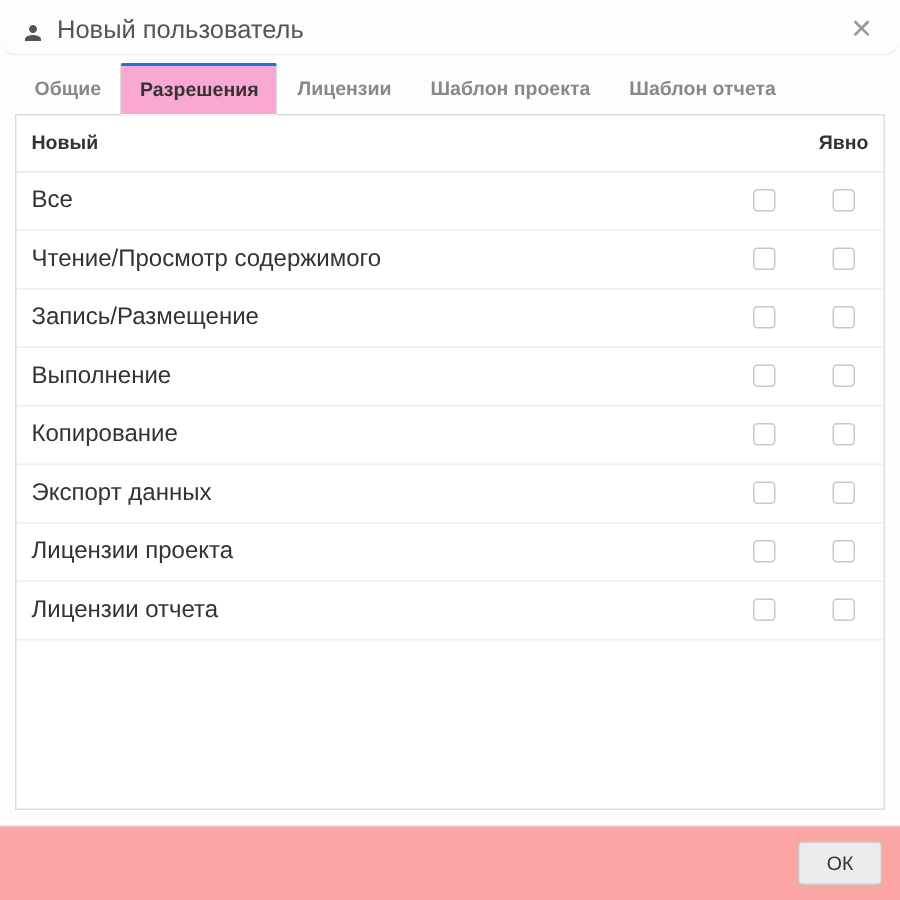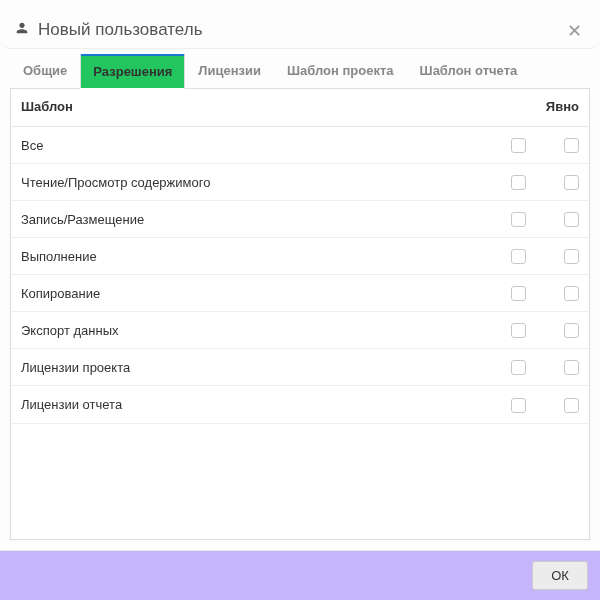--- a/index.html
+++ b/index.html
@@ -13,22 +13,22 @@
   }
   .dialog {
     position: relative;
     width: 600px; height: 600px;
     background: #fdfdfd;
     display: flex;
     flex-direction: column;
   }
   .header {
     display: flex;
-    align-items: flex-start;
-    padding: 20px 14px 6px 14px;
+    align-items: flex-end;
+    padding: 8px 14px 6px 14px;
     border-bottom: 1px solid #eee;
     border-radius: 11px;
   }
   .header .icon {
     width: 16px; height: 16px;
     margin-right: 8px;
     color: #555;
     flex-shrink: 0;
   }
   .header .title {
@@ -57,21 +57,21 @@
     border-bottom: none;
     font-size: 13px;
     position: relative;
     top: 1px;
   }
   .tab.active {
     color: #333;
     border: 1px solid #ddd;
     border-top: 2px solid #1976d2;
     border-bottom: 1px solid #fff;
-    background: #22c55e;
+    background: #f9a8d4;
     border-radius: 2px 2px 0 0;
   }
   .content {
     flex: 1;
     margin: 0 10px 10px 10px;
     border: 1px solid #ddd;
     background: #fff;
     overflow: auto;
   }
   table.perm {
@@ -83,43 +83,43 @@
     font-weight: 600;
     font-size: 13px;
     color: #333;
     padding: 10px 10px 12px 10px;
     border-bottom: 1px solid #e8e8e8;
   }
   table.perm th.col-explicit { text-align: left; }
   table.perm td {
     padding: 10px 10px;
     border-bottom: 1px solid #eee;
-    font-size: 13px;
+    font-size: 16px;
     color: #333;
     vertical-align: middle;
   }
   table.perm td.cb, table.perm th.cb {
     width: 52px;
-    text-align: right;
+    text-align: center;
   }
   .checkbox {
     display: inline-block;
     width: 15px; height: 15px;
     border: 1px solid #c8c8c8;
     border-radius: 3px;
     background: #fff;
     cursor: pointer;
     vertical-align: middle;
   }
   .footer {
     display: flex;
     justify-content: flex-end;
     gap: 8px;
     padding: 10px 12px;
-    background: #c4b5fd;
+    background: #fca5a5;
     border-top: 1px solid #e5e5e5;
   }
   .btn {
     min-width: 56px;
     padding: 6px 14px;
     background: #ececec;
     border: 1px solid #ccc;
     border-radius: 3px;
     font-size: 13px;
     color: #333;
@@ -147,21 +147,21 @@
     <div class="tab active">Разрешения</div>
     <div class="tab">Лицензии</div>
     <div class="tab">Шаблон проекта</div>
     <div class="tab">Шаблон отчета</div>
   </div>
 
   <div class="content">
     <table class="perm">
       <thead>
         <tr>
-          <th>Шаблон</th>
+          <th>Новый</th>
           <th class="cb"></th>
           <th class="cb col-explicit">Явно</th>
         </tr>
       </thead>
       <tbody>
         <tr>
           <td>Все</td>
           <td class="cb"><span class="checkbox"></span></td>
           <td class="cb"><span class="checkbox"></span></td>
         </tr>

